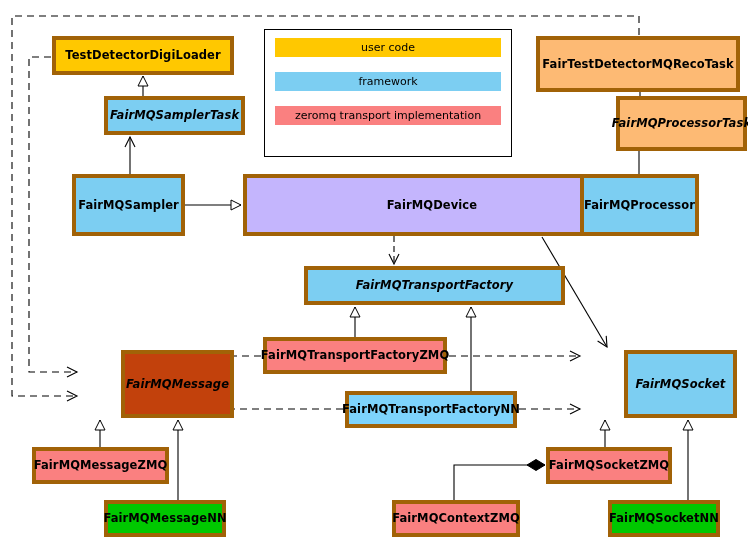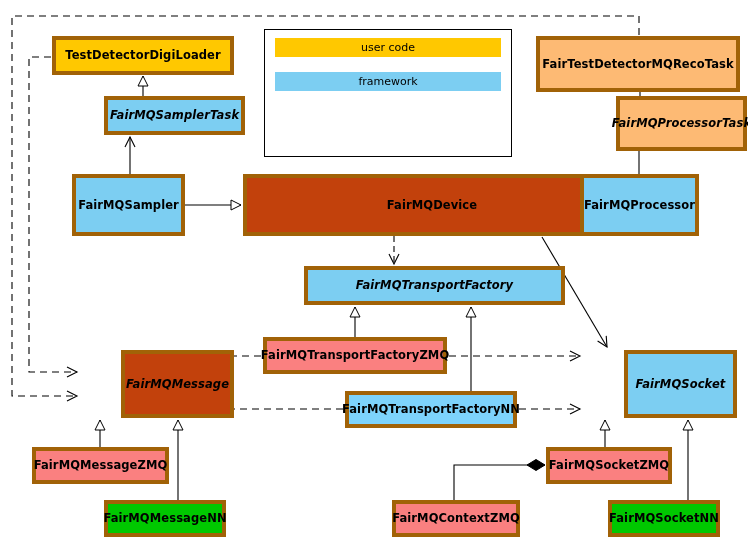--- a/index.html
+++ b/index.html
@@ -143,21 +143,21 @@
       </div>
       <div class="node abstract" style="left: 63px; top: 96px; width: 141px; height: 39px; background: rgb(124, 206, 242);">
         <span>FairMQSamplerTask</span>
       </div>
       <div class="node abstract" style="left: 575px; top: 96px; width: 131px; height: 55px; background: #fdba74;">
         <span>FairMQProcessorTask</span>
       </div>
       <div class="node" style="left: 72px; top: 174px; width: 113px; height: 62px; background: rgb(124, 206, 242);">
         <span>FairMQSampler</span>
       </div>
-      <div class="node" style="left: 243px; top: 174px; width: 362px; height: 62px; background: #c2410c; padding-left: 19px;">
+      <div class="node" style="left: 243px; top: 174px; width: 362px; height: 62px; background: #c4b5fd; padding-left: 19px;">
         <span>FairMQDevice</span>
       </div>
       <div class="node" style="left: 580px; top: 174px; width: 119px; height: 62px; background: rgb(124, 206, 242);">
         <span>FairMQProcessor</span>
       </div>
       <div class="node abstract" style="left: 263px; top: 266px; width: 261px; height: 39px; background: rgb(124, 206, 242);">
         <span>FairMQTransportFactory</span>
       </div>
       <div class="node" style="left: 263px; top: 337px; width: 184px; height: 37px; background: rgb(250, 128, 128); justify-content: center;">
         <span>FairMQTransportFactoryZMQ</span>
@@ -188,15 +188,18 @@
       </div>
     </div>
 
   <div class="legend-panel" id="legend-panel" style="left:264px; top:29px; width:248px; height:128px;">
   <div class="legend-row" style="background: rgb(255, 200, 0);">
         <span>user code</span>
       </div>
       <div class="legend-row" style="background: rgb(124, 206, 242);">
         <span>framework</span>
       </div>
+      <div class="legend-row" style="background: rgb(250, 128, 128);">
+        <span>zeromq transport implementation</span>
+      </div>
     </div>
 
 </div>
 
 </body></html>

